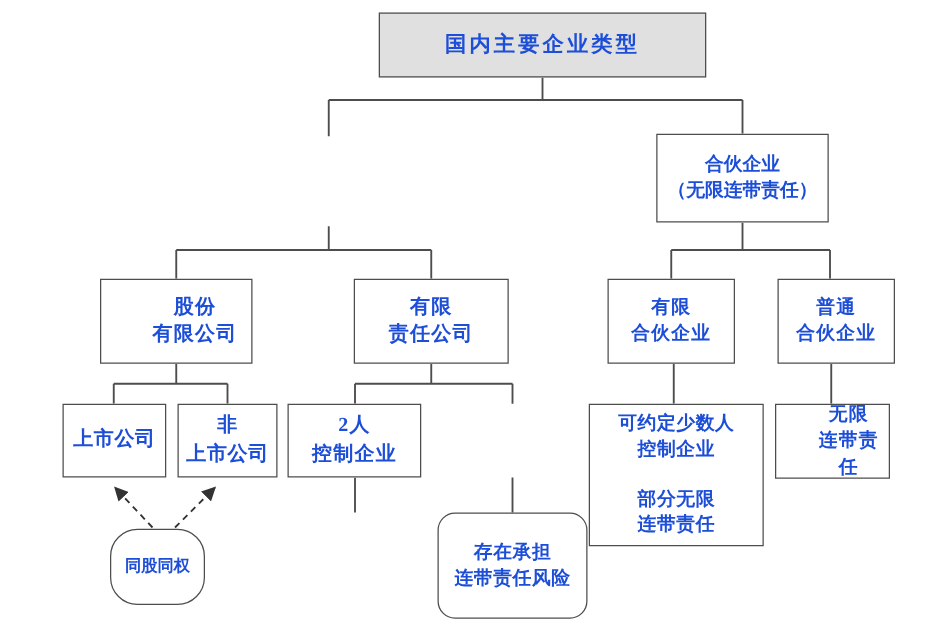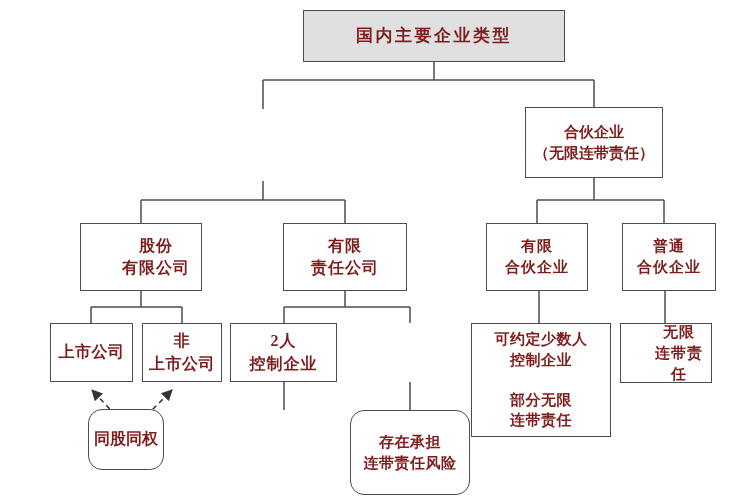--- a/index.html
+++ b/index.html
@@ -5,40 +5,40 @@
   html,body { margin:0; padding:0; background:#ffffff; }
   .stage {
     position:relative; width:750px; height:500px; background:#ffffff;
     font-family:"Liberation Serif","DejaVu Serif",serif; overflow:hidden;
   }
   .wires { position:absolute; left:0; top:0; width:750px; height:500px; }
   .node {
     position:absolute; box-sizing:border-box;
     display:flex; align-items:center; justify-content:center;
     text-align:center; white-space:pre-line;
-    border:1.5px solid #4d4d4d; background:#ffffff; color:#7f1d1d;
+    border:1.5px solid #4d4d4d; background:#ffffff; color:#1d4ed8;
     font-weight:bold; font-size:16px; line-height:1.4; letter-spacing:1px;
     padding:2px;
   }
   .round { border-radius:14px; }
 
   #n-root           { left:303px; top:10px;  width:262px; height:52px; background:#e0e0e0; font-size:17px; letter-spacing:2.5px; }
   #n-company        { left:200px; top:109px; width:127px; height:72px; }
   #n-partnership    { left:525px; top:107px; width:138px; height:71px; font-size:15px; letter-spacing:0; }
   #n-joint-stock    { left:80px;  top:223px; width:122px; height:68px;padding-left:32px; }
   #n-ltd-liability  { left:283px; top:223px; width:124px; height:68px; }
   #n-ltd-partner    { left:486px; top:223px; width:102px; height:68px; font-size:15px; }
   #n-gen-partner    { left:622px; top:223px; width:94px;  height:68px; font-size:15px; }
   #n-listed         { left:50px;  top:323px; width:83px;  height:59px; letter-spacing:0.5px; }
   #n-unlisted       { left:142px; top:323px; width:80px;  height:59px; letter-spacing:0.5px; }
   #n-two-person     { left:230px; top:323px; width:107px; height:59px; }
   #n-one-person     { left:363px; top:323px; width:94px;  height:59px; }
   #n-lp-note        { left:471px; top:323px; width:140px; height:114px; font-size:15px; line-height:1.35; letter-spacing:0.5px; }
   #n-unltd          { left:620px; top:323px; width:92px;  height:60px; font-size:15px;padding-left:28px; }
-  #n-same-rights    { left:88px;  top:409px; width:76px;  height:61px; font-size:16px; letter-spacing:0; }
+  #n-same-rights    { left:88px;  top:423px; width:76px;  height:61px; font-size:13px; letter-spacing:0;border-radius:22px; }
   #n-diff-rights    { left:228px; top:410px; width:110px; height:82px; }
   #n-joint-risk     { left:350px; top:410px; width:120px; height:85px; font-size:15px; letter-spacing:0.5px; }
 </style>
 </head>
 <body>
 
 <div class="stage">
 
   <svg class="wires" viewBox="0 0 750 500">
     <defs>

